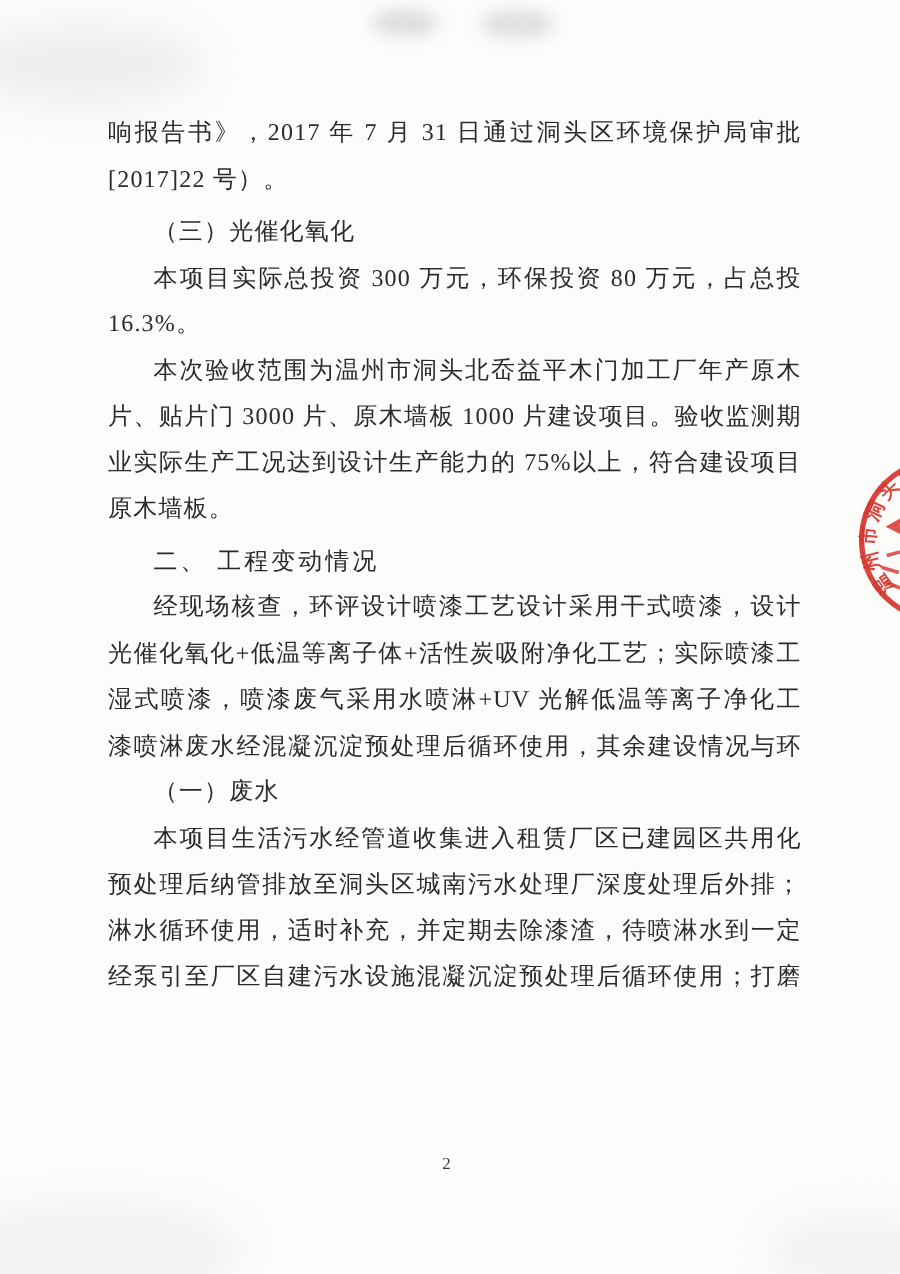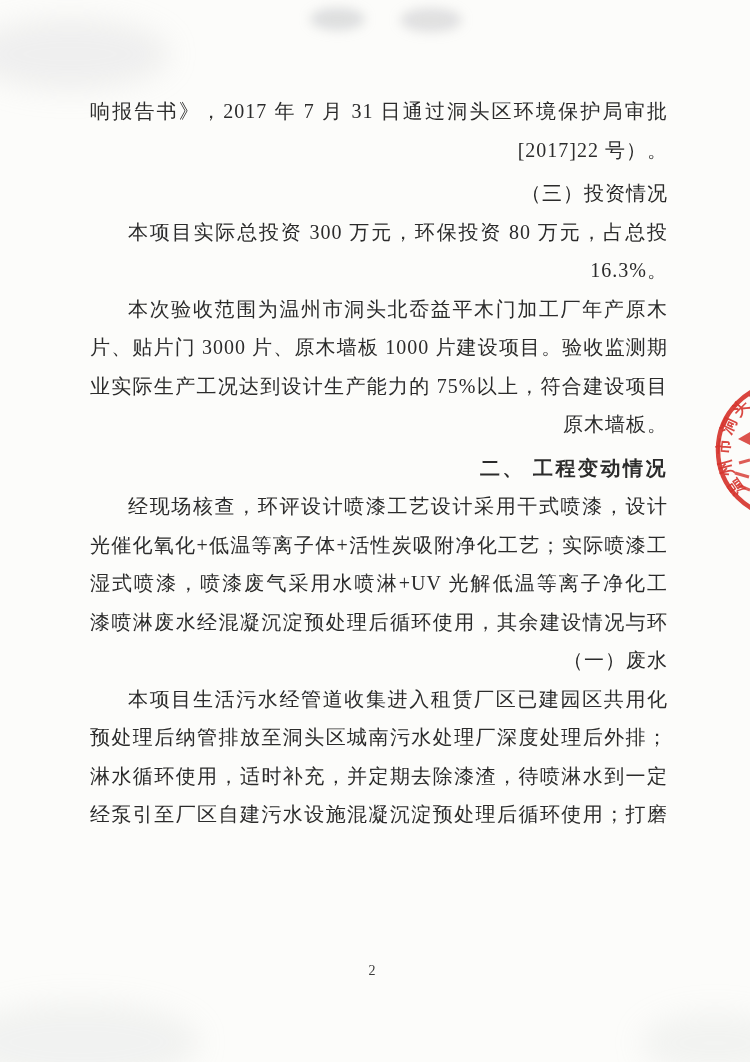--- a/index.html
+++ b/index.html
@@ -33,33 +33,32 @@
     left: 90px;
     top: 92px;
     width: 578px;
   }
   .line {
     font-size: 20px;
     line-height: 38.5px;
     height: 38.5px;
     letter-spacing: 1px;
     white-space: nowrap;
-    text-align: right;
   }
   .line.justify {
     white-space: normal;
     text-align: justify;
     text-align-last: justify;
     overflow: hidden;
   }
   .line.indent { text-indent: 38px; }
   .line.gap    { margin-top: 5px; }
   .line.heading {
     font-family: "Liberation Sans", "DejaVu Sans", sans-serif;
-    font-weight: bold;
+    font-weight: normal;
     letter-spacing: 2.5px;
   }
 
   .page-number {
     position: absolute;
     left: 0;
     top: 963px;
     width: 744px;
     text-align: center;
     font-size: 14px;
@@ -84,21 +83,21 @@
 
   <div class="smudge smudge-top-1"></div>
   <div class="smudge smudge-top-2"></div>
   <div class="smudge smudge-tl"></div>
   <div class="smudge smudge-bl"></div>
   <div class="smudge smudge-br"></div>
 
   <div class="text-block">
       <div class="line justify">响报告书》，2017 年 7 月 31 日通过洞头区环境保护局审批（洞环管</div>
       <div class="line">[2017]22 号）。</div>
-      <div class="line indent gap">（三）投资情况</div>
+      <div class="line indent gap">（三）光催化氧化</div>
       <div class="line justify indent">本项目实际总投资 300 万元，环保投资 80 万元，占总投资额的</div>
       <div class="line">16.3%。</div>
       <div class="line justify indent">本次验收范围为温州市洞头北岙益平木门加工厂年产原木门 1000</div>
       <div class="line justify">片、贴片门 3000 片、原木墙板 1000 片建设项目。验收监测期间，企</div>
       <div class="line justify">业实际生产工况达到设计生产能力的 75%以上，符合建设项目竣工验</div>
       <div class="line">原木墙板。</div>
       <div class="line heading indent gap">二、 工程变动情况</div>
       <div class="line justify indent">经现场核查，环评设计喷漆工艺设计采用干式喷漆，设计采用 UV</div>
       <div class="line justify">光催化氧化+低温等离子体+活性炭吸附净化工艺；实际喷漆工艺采用</div>
       <div class="line justify">湿式喷漆，喷漆废气采用水喷淋+UV 光解低温等离子净化工艺，喷</div>

